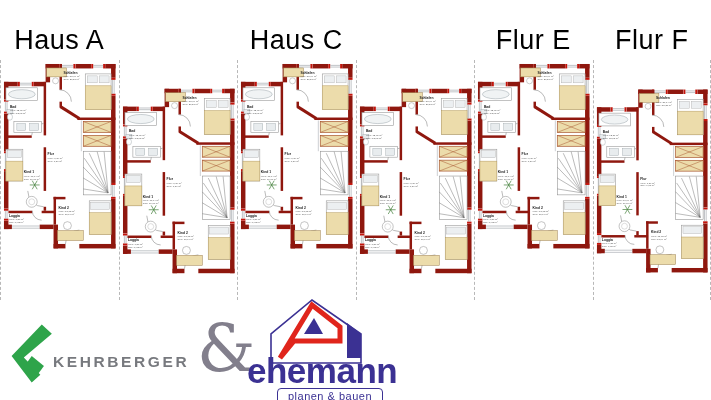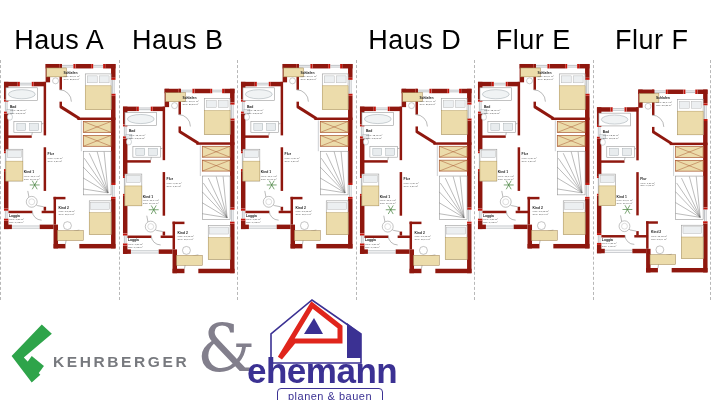--- a/index.html
+++ b/index.html
@@ -174,21 +174,20 @@
               <text x="57" y="149.6" font-size="2.5" font-weight="normal" fill="#555" font-family="Liberation Sans, sans-serif">WFL: 13,72 m²</text>
               <text x="57" y="152.6" font-size="2.5" font-weight="normal" fill="#555" font-family="Liberation Sans, sans-serif">GFL: 13,64 m²</text>
               <text x="7" y="154" font-size="3.4" font-weight="bold" fill="#222222" font-family="Liberation Sans, sans-serif">Loggia</text>
               <text x="7" y="157.6" font-size="2.5" font-weight="normal" fill="#555" font-family="Liberation Sans, sans-serif">WFL: 7,27 m²</text>
               <text x="7" y="160.6" font-size="2.5" font-weight="normal" fill="#555" font-family="Liberation Sans, sans-serif">GFL: 7,02 m²</text>
             </g>
           </svg>
         </div>
     </div>
     <div class="house-col">
-      <div class="house-title">Haus B</div>
       <div class="plan-box">
           <svg viewBox="0 0 118.5 240">
             <g transform="translate(1,28)">
               <rect x="44" y="0" width="14" height="4.5" fill="#8f170e" stroke="none" stroke-width="0"></rect>
               <rect x="74" y="0" width="16" height="4.5" fill="#8f170e" stroke="none" stroke-width="0"></rect>
               <rect x="104" y="0" width="10.5" height="4.5" fill="#8f170e" stroke="none" stroke-width="0"></rect>
               <rect x="58" y="0" width="16" height="4.5" fill="#fff" stroke="none" stroke-width="0"></rect>
               <rect x="58" y="0" width="2" height="4.5" fill="#c4150c" stroke="none" stroke-width="0"></rect>
               <rect x="72" y="0" width="2" height="4.5" fill="#c4150c" stroke="none" stroke-width="0"></rect>
               <line x1="60" y1="1.4" x2="72" y2="1.4" stroke="#8d9298" stroke-width="0.55"></line>
@@ -322,20 +321,21 @@
               <text x="57" y="149.6" font-size="2.5" font-weight="normal" fill="#555" font-family="Liberation Sans, sans-serif">WFL: 13,72 m²</text>
               <text x="57" y="152.6" font-size="2.5" font-weight="normal" fill="#555" font-family="Liberation Sans, sans-serif">GFL: 13,64 m²</text>
               <text x="7" y="154" font-size="3.4" font-weight="bold" fill="#222222" font-family="Liberation Sans, sans-serif">Loggia</text>
               <text x="7" y="157.6" font-size="2.5" font-weight="normal" fill="#555" font-family="Liberation Sans, sans-serif">WFL: 7,27 m²</text>
               <text x="7" y="160.6" font-size="2.5" font-weight="normal" fill="#555" font-family="Liberation Sans, sans-serif">GFL: 7,02 m²</text>
             </g>
           </svg>
         </div>
     </div>
     <div class="house-col">
+      <div class="house-title">Haus C</div>
       <div class="plan-box">
           <svg viewBox="0 0 118.5 240">
             <g transform="translate(1,3)">
               <rect x="44" y="0" width="14" height="4.5" fill="#8f170e" stroke="none" stroke-width="0"></rect>
               <rect x="74" y="0" width="16" height="4.5" fill="#8f170e" stroke="none" stroke-width="0"></rect>
               <rect x="104" y="0" width="10.5" height="4.5" fill="#8f170e" stroke="none" stroke-width="0"></rect>
               <rect x="58" y="0" width="16" height="4.5" fill="#fff" stroke="none" stroke-width="0"></rect>
               <rect x="58" y="0" width="2" height="4.5" fill="#c4150c" stroke="none" stroke-width="0"></rect>
               <rect x="72" y="0" width="2" height="4.5" fill="#c4150c" stroke="none" stroke-width="0"></rect>
               <line x1="60" y1="1.4" x2="72" y2="1.4" stroke="#8d9298" stroke-width="0.55"></line>
@@ -469,21 +469,20 @@
               <text x="57" y="149.6" font-size="2.5" font-weight="normal" fill="#555" font-family="Liberation Sans, sans-serif">WFL: 13,72 m²</text>
               <text x="57" y="152.6" font-size="2.5" font-weight="normal" fill="#555" font-family="Liberation Sans, sans-serif">GFL: 13,64 m²</text>
               <text x="7" y="154" font-size="3.4" font-weight="bold" fill="#222222" font-family="Liberation Sans, sans-serif">Loggia</text>
               <text x="7" y="157.6" font-size="2.5" font-weight="normal" fill="#555" font-family="Liberation Sans, sans-serif">WFL: 7,27 m²</text>
               <text x="7" y="160.6" font-size="2.5" font-weight="normal" fill="#555" font-family="Liberation Sans, sans-serif">GFL: 7,02 m²</text>
             </g>
           </svg>
         </div>
     </div>
     <div class="house-col">
-      <div class="house-title">Haus D</div>
       <div class="plan-box">
           <svg viewBox="0 0 118.5 240">
             <g transform="translate(1,28)">
               <rect x="44" y="0" width="14" height="4.5" fill="#8f170e" stroke="none" stroke-width="0"></rect>
               <rect x="74" y="0" width="16" height="4.5" fill="#8f170e" stroke="none" stroke-width="0"></rect>
               <rect x="104" y="0" width="10.5" height="4.5" fill="#8f170e" stroke="none" stroke-width="0"></rect>
               <rect x="58" y="0" width="16" height="4.5" fill="#fff" stroke="none" stroke-width="0"></rect>
               <rect x="58" y="0" width="2" height="4.5" fill="#c4150c" stroke="none" stroke-width="0"></rect>
               <rect x="72" y="0" width="2" height="4.5" fill="#c4150c" stroke="none" stroke-width="0"></rect>
               <line x1="60" y1="1.4" x2="72" y2="1.4" stroke="#8d9298" stroke-width="0.55"></line>

